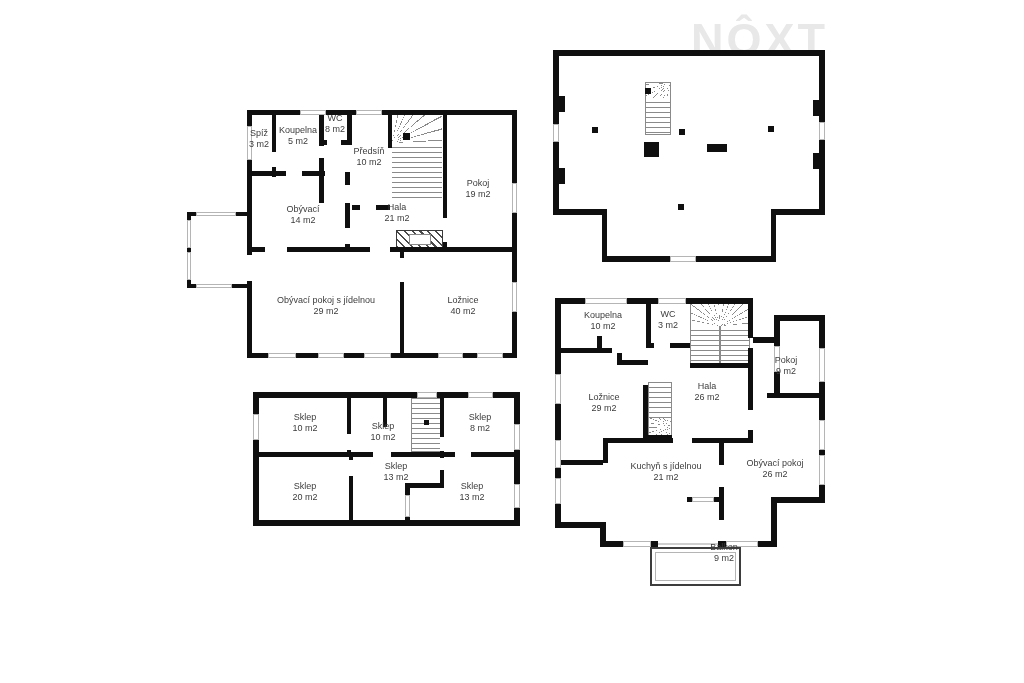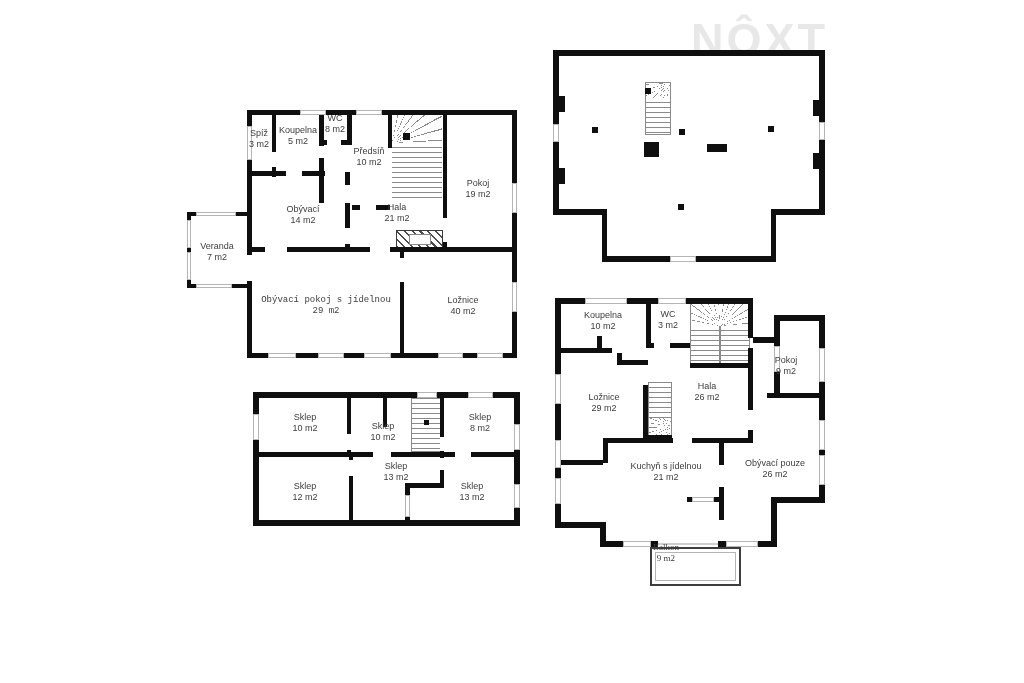--- a/index.html
+++ b/index.html
@@ -227,25 +227,21 @@
       <span>14 m2</span>
     </div>
     <div class="room-label" style="left: 397px; top: 202px;">
       <span>Hala</span>
       <span>21 m2</span>
     </div>
     <div class="room-label" style="left: 478px; top: 178px;">
       <span>Pokoj</span>
       <span>19 m2</span>
     </div>
-    <div class="room-label" style="left: 217px; top: 241px;">
-      <span>Veranda</span>
-      <span>7 m2</span>
-    </div>
-    <div class="room-label" style="left: 326px; top: 295px; font-family: Liberation Mono, monospace;">
+    <div class="room-label" style="left: 326px; top: 295px;">
       <span>Obývací pokoj s jídelnou</span>
       <span>29 m2</span>
     </div>
     <div class="room-label" style="left: 463px; top: 295px;">
       <span>Ložnice</span>
       <span>40 m2</span>
     </div>
     <div class="room-label" style="left: 305px; top: 412px;">
       <span>Sklep</span>
       <span>10 m2</span>
@@ -253,21 +249,21 @@
     <div class="room-label" style="left: 383px; top: 421px;">
       <span>Sklep</span>
       <span>10 m2</span>
     </div>
     <div class="room-label" style="left: 480px; top: 412px;">
       <span>Sklep</span>
       <span>8 m2</span>
     </div>
     <div class="room-label" style="left: 305px; top: 481px;">
       <span>Sklep</span>
-      <span>12 m2</span>
+      <span>20 m2</span>
     </div>
     <div class="room-label" style="left: 396px; top: 461px;">
       <span>Sklep</span>
       <span>13 m2</span>
     </div>
     <div class="room-label" style="left: 472px; top: 481px;">
       <span>Sklep</span>
       <span>13 m2</span>
     </div>
     <div class="room-label" style="left: 603px; top: 310px;">
@@ -288,20 +284,20 @@
     </div>
     <div class="room-label" style="left: 707px; top: 381px;">
       <span>Hala</span>
       <span>26 m2</span>
     </div>
     <div class="room-label" style="left: 666px; top: 461px;">
       <span>Kuchyň s jídelnou</span>
       <span>21 m2</span>
     </div>
     <div class="room-label" style="left: 775px; top: 458px;">
-      <span>Obývací pouze</span>
+      <span>Obývací pokoj</span>
       <span>26 m2</span>
     </div>
-    <div class="room-label" style="left: 666px; top: 542px; font-family: Liberation Serif, serif;">
+    <div class="room-label" style="left: 724px; top: 542px;">
       <span>Balkon</span>
       <span>9 m2</span>
     </div>
   </div>
 
 </body></html>

